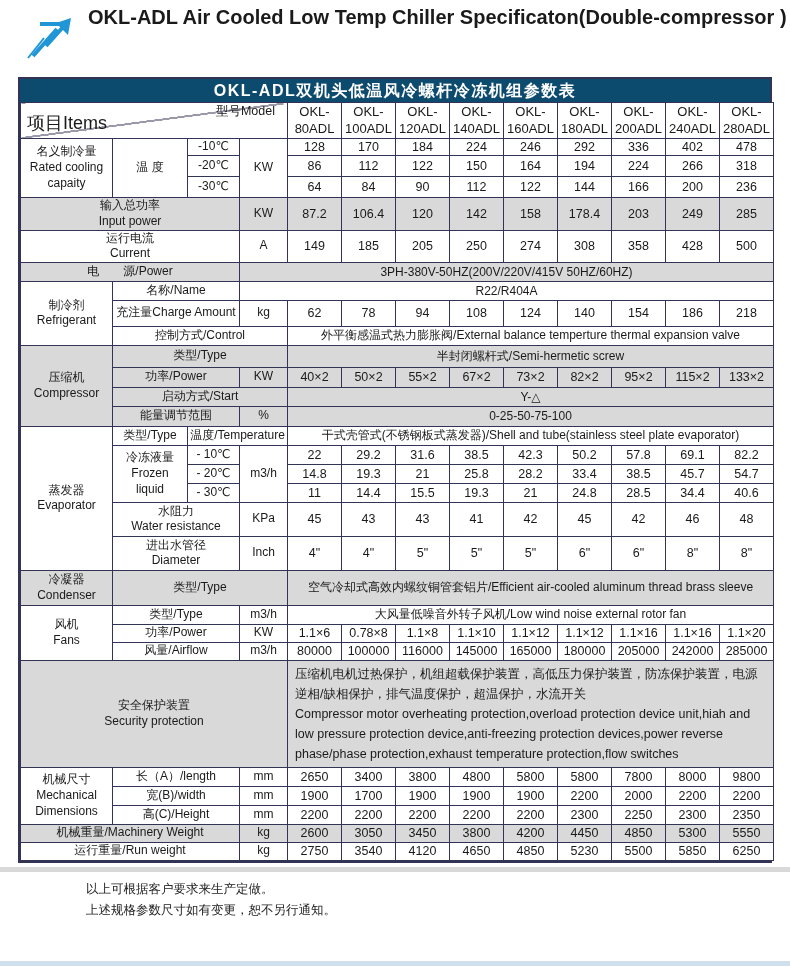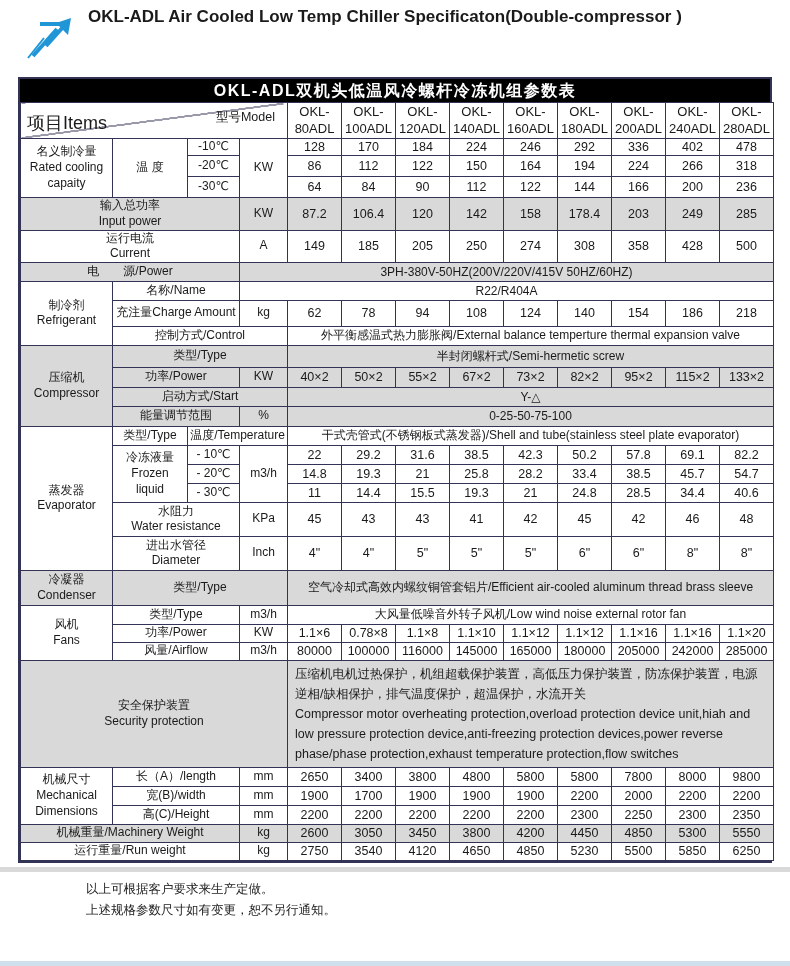--- a/index.html
+++ b/index.html
@@ -5,41 +5,41 @@
   html,body{margin:0;padding:0;}
   body{
     width:790px;height:966px;background:#ffffff;position:relative;overflow:hidden;
     font-family:"Liberation Sans","DejaVu Sans",sans-serif;color:#1a1a1a;
     -webkit-font-smoothing:antialiased;
   }
   .brand{position:relative;height:66px;padding-top:6px;}
   .logo{position:absolute;left:26px;top:14px;width:48px;height:46px;}
   .titles{margin-left:88px;}
   .title-zh{font-size:25px;font-weight:bold;letter-spacing:1px;line-height:30px;margin:0;}
-  .title-en{font-size:17px;font-weight:bold;line-height:22px;margin:0;}
+  .title-en{font-size:20px;font-weight:bold;line-height:22px;margin:0;}
   .table-wrap{margin:5px 18px 0 18px;border:2px solid #333355;}
-  .banner{background:#000000;color:#ffffff;text-align:center;font-size:16px;
+  .banner{background:#0c4a6e;color:#ffffff;text-align:center;font-size:16px;
     font-weight:bold;letter-spacing:1.5px;height:23px;line-height:23px;}
   table.spec{border-collapse:collapse;width:100%;table-layout:fixed;}
   table.spec td{
     border:1px solid #333355;text-align:center;vertical-align:middle;
     padding:0 2px;overflow:hidden;background:#ffffff;
   }
   tr.shade td{background:#d9d9d9;}
   .sec,.lbl,.sub,.unit{font-size:12px;line-height:1.3;}
   .val{font-size:12.5px;}
   .model{font-size:13px;line-height:1.25;}
   .wide{font-size:12px;}
   .wideL{text-align:left !important;padding:3px 7px !important;font-size:12.5px;line-height:1.6;}
   .corner{position:relative;
     background-image:linear-gradient(to bottom right,
       transparent calc(50% - 1px),#333355 calc(50% - 1px),
       #333355 calc(50% + 0px),transparent calc(50% + 0px)) !important;}
   .corner .ci{position:absolute;left:6px;bottom:3px;font-size:18px;}
-  .corner .cm{position:absolute;right:12px;top:6px;font-size:12.5px;}
+  .corner .cm{position:absolute;right:12px;top:0;font-size:12.5px;}
   .divider{height:5px;background:#d9d9d9;margin-top:4px;width:790px;}
   .notes{margin:7px 0 0 38px;color:#222222;}
   .notes div{font-size:12.5px;}
   .nz{line-height:21.5px;}
   .ind{padding-left:48px;}
   .foot-strip{position:absolute;left:0;bottom:0;width:790px;height:5px;background:#cfe0ec;}
 </style>
 </head>
 <body>
 

